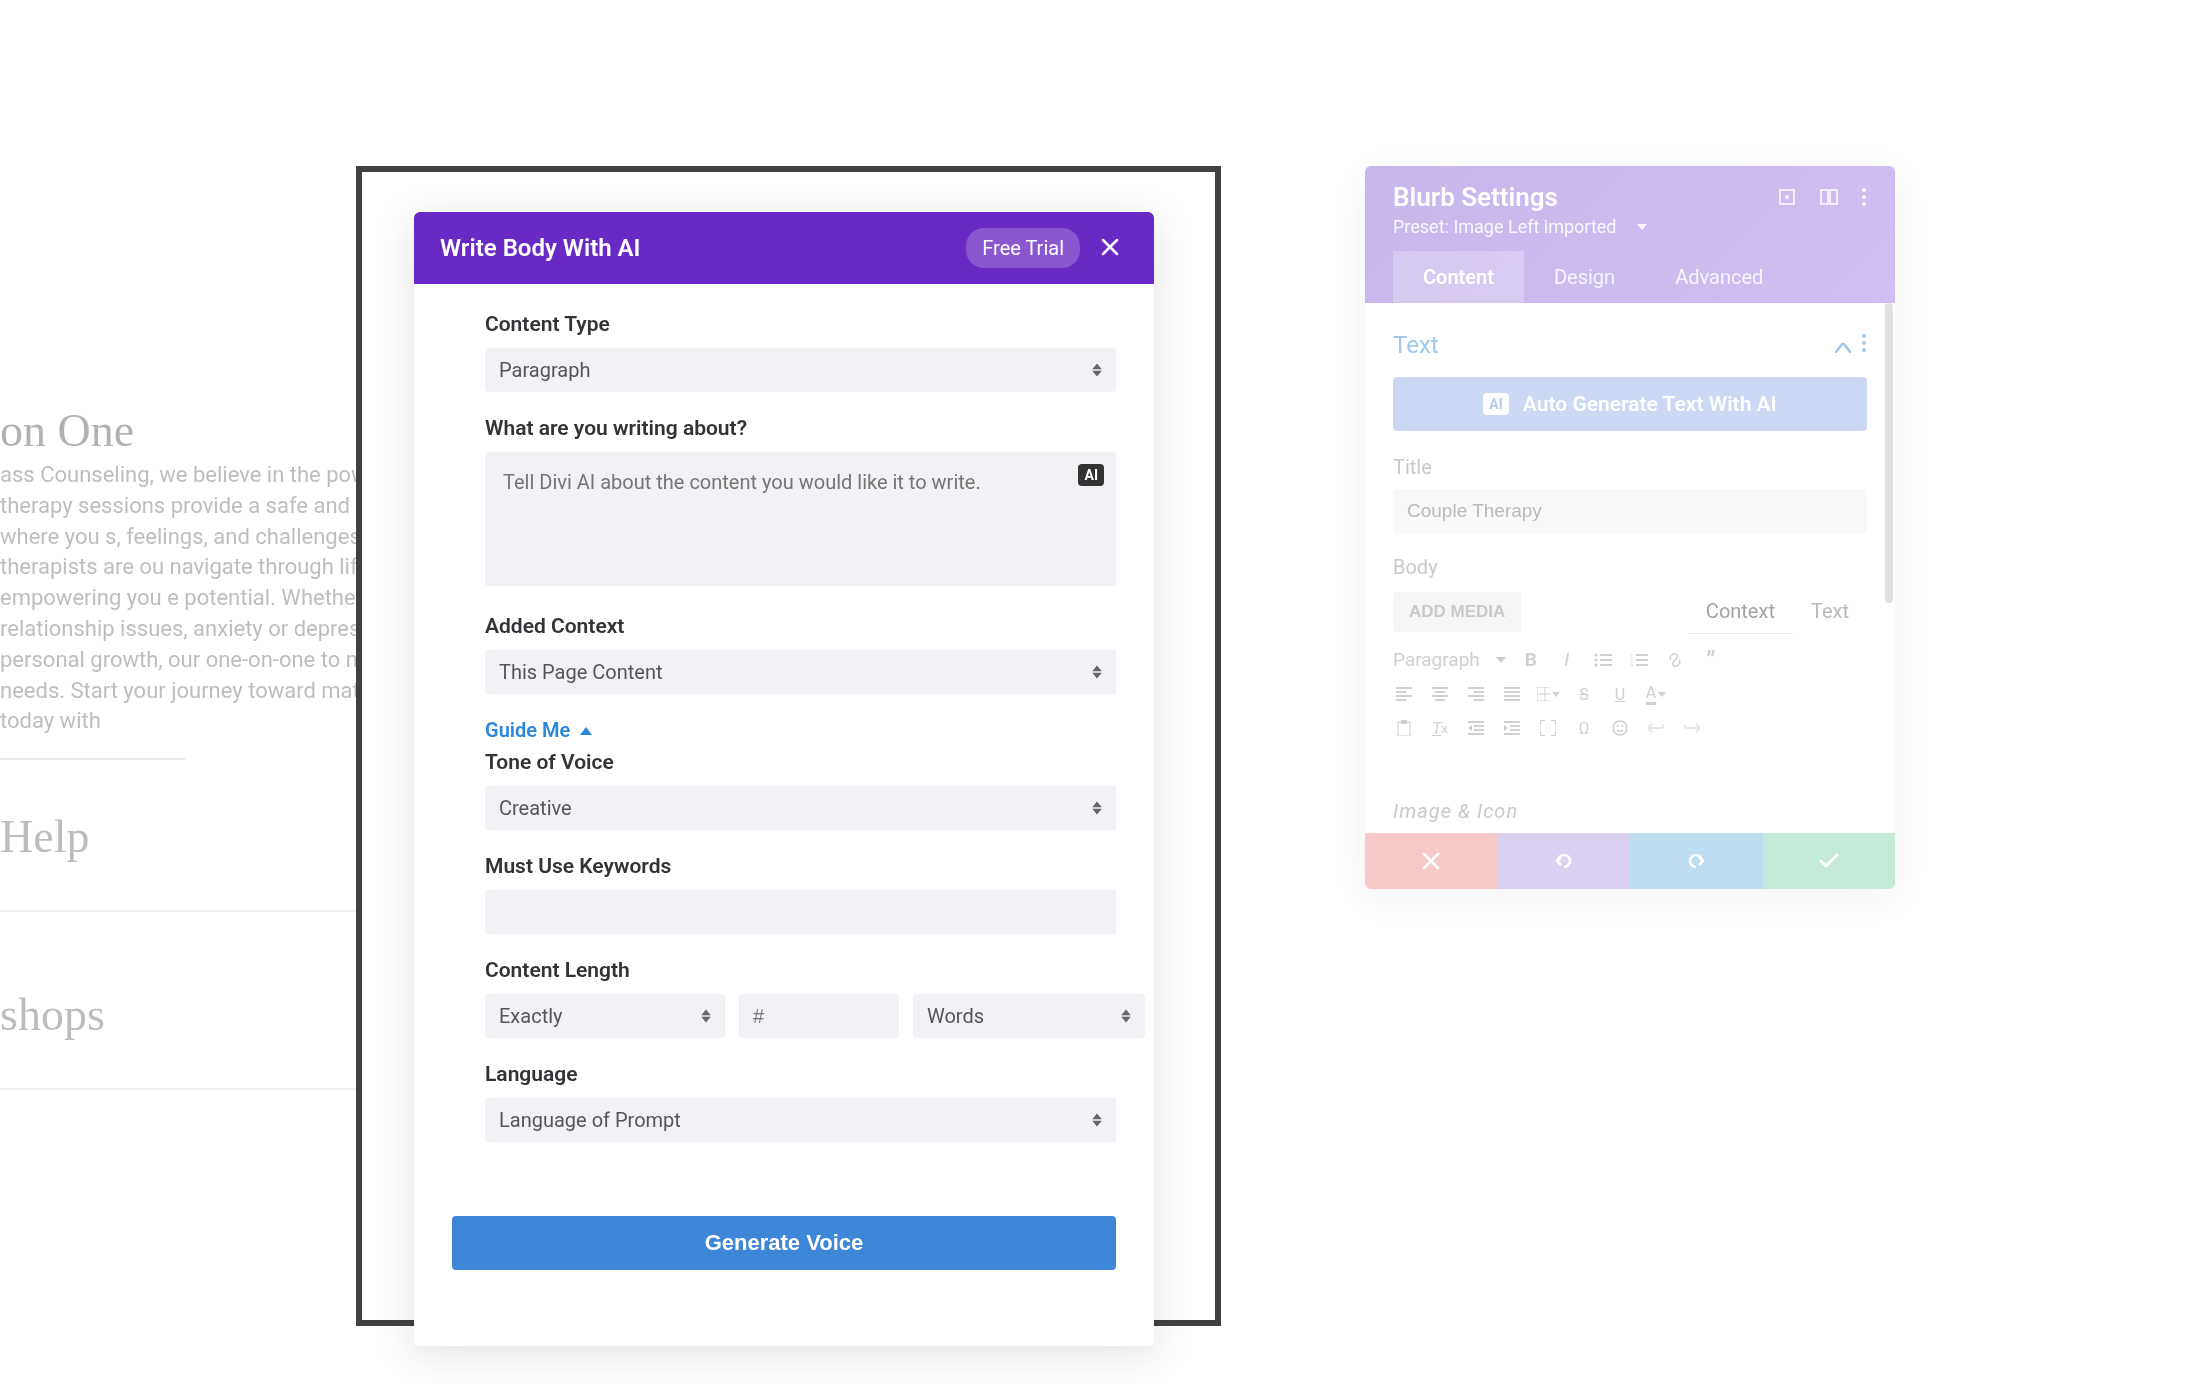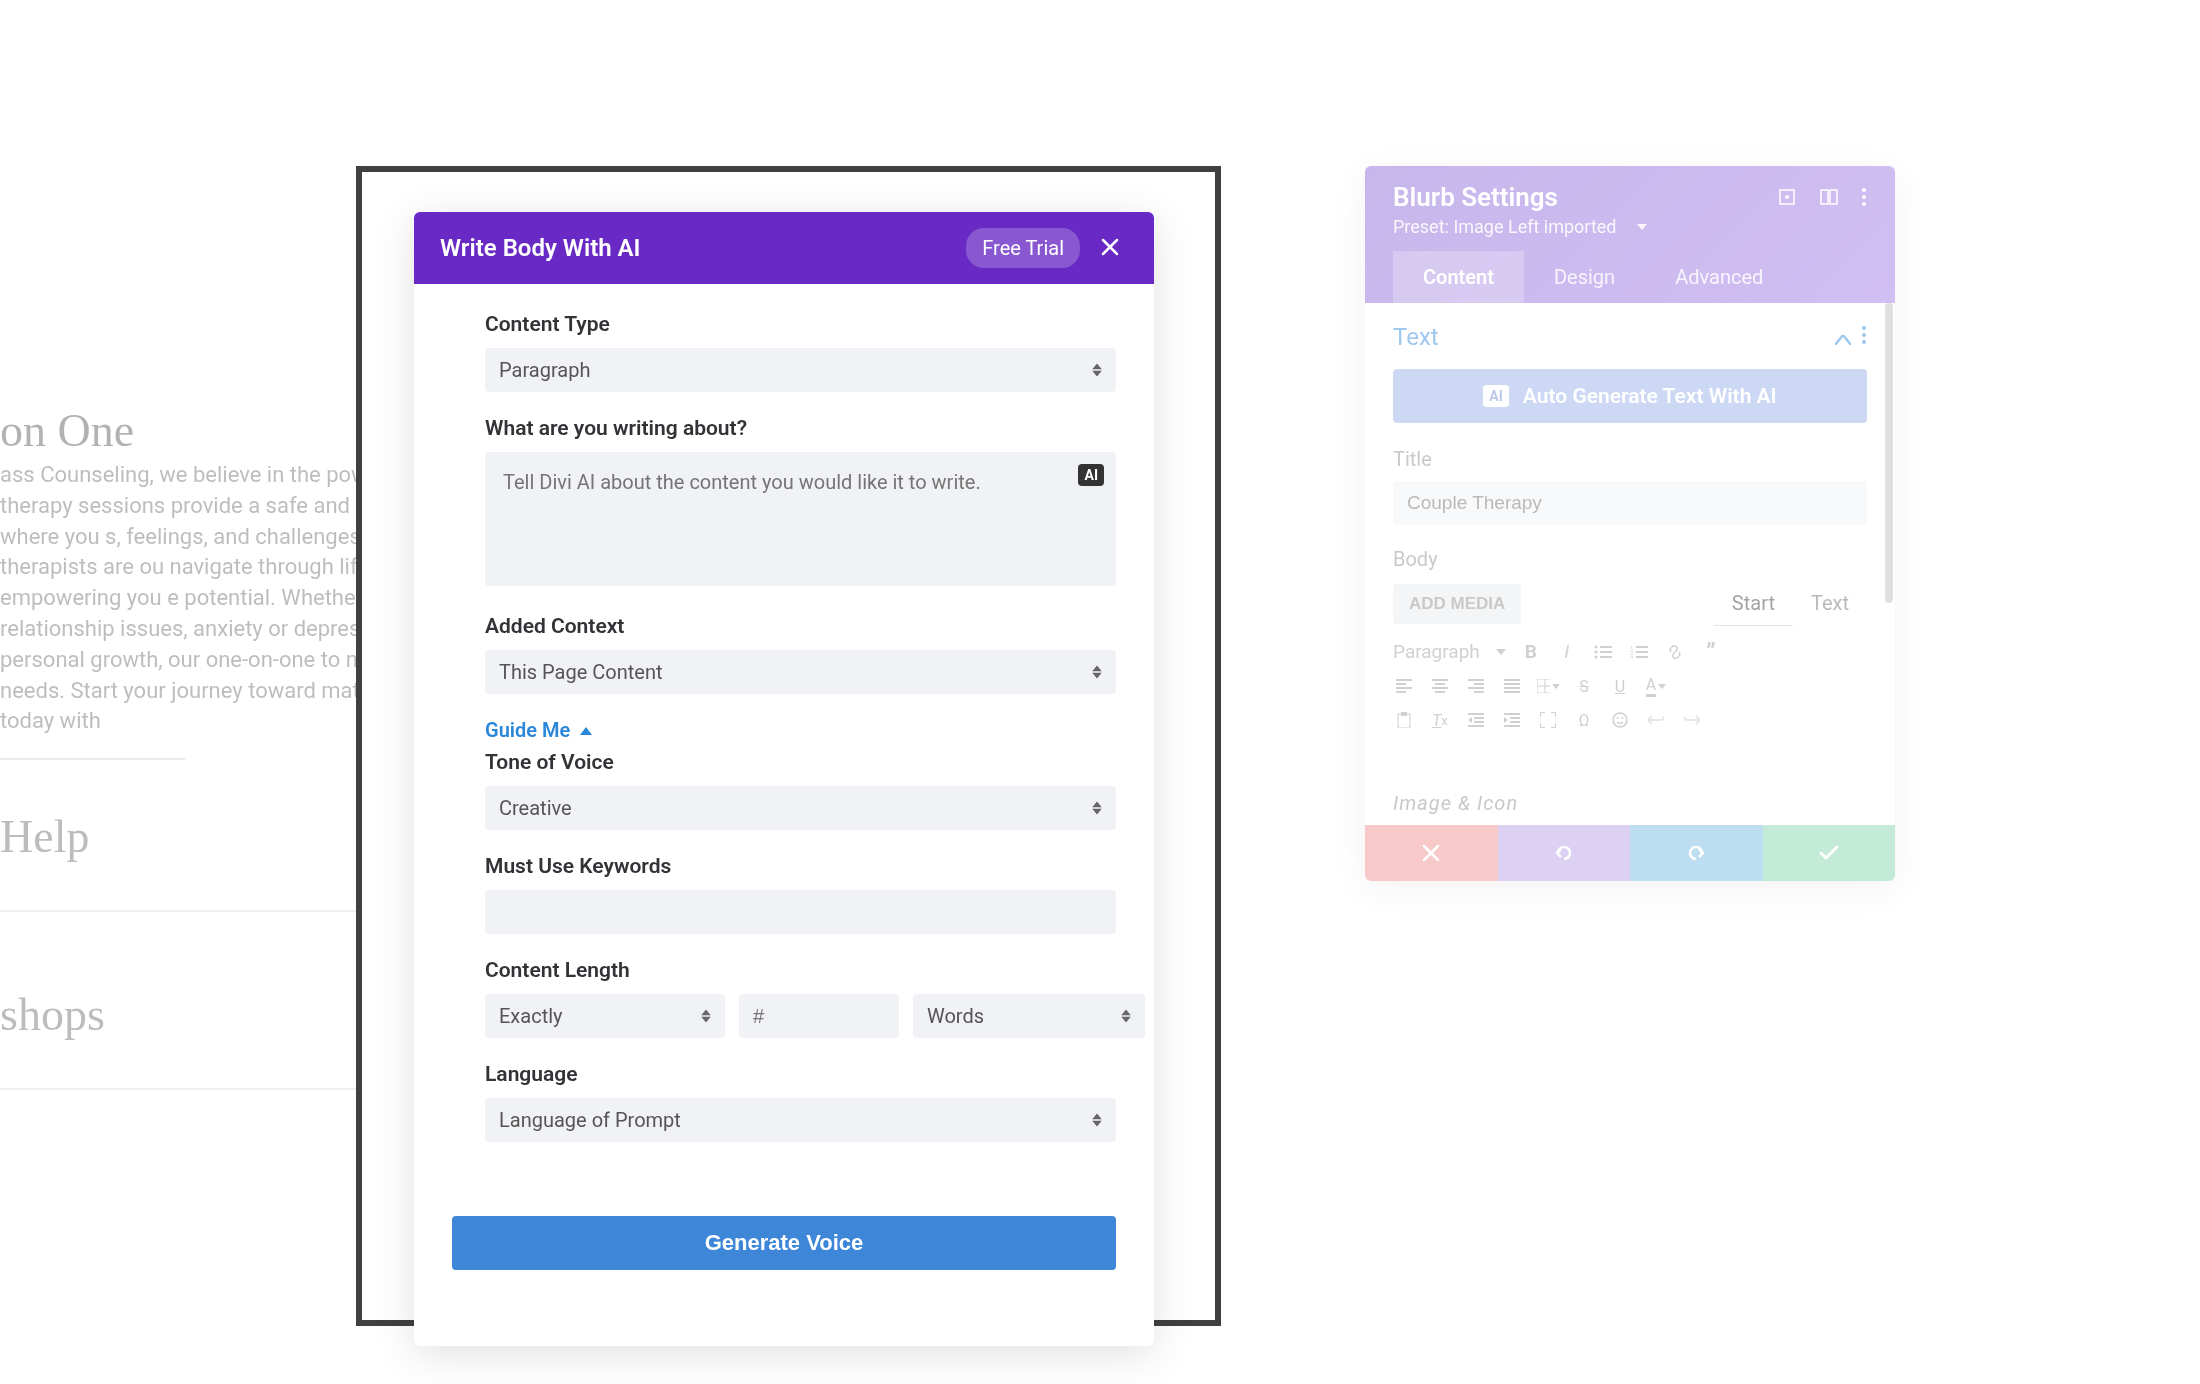--- a/index.html
+++ b/index.html
@@ -308,21 +308,21 @@
   color: rgba(255,255,255,0.85);
   cursor: pointer;
 }
 .blurb-tab.active {
   background: rgba(255,255,255,0.25);
   color: #fff;
   font-weight: 600;
 }
 
 .blurb-body {
-  padding: 20px 28px 10px 28px;
+  padding: 28px 28px 10px 28px;
   position: relative;
 }
 .blurb-scrollbar {
   position: absolute;
   right: 2px;
   top: 0;
   width: 8px;
   height: 300px;
   background: #b8bbc0;
   border-radius: 4px;
@@ -658,21 +658,21 @@
       <span>Auto Generate Text With AI</span>
     </div>
 
     <div class="blurb-label">Title</div>
     <input class="title-input" value="Couple Therapy" style="">
 
     <div class="blurb-label">Body</div>
     <div style="display:flex;align-items:center;">
       <button class="add-media-btn">ADD MEDIA</button>
       <div class="editor-tabs" style="margin-left:auto;">
-        <div class="editor-tab active">Start</div>
+        <div class="editor-tab active">Context</div>
         <div class="editor-tab">Text</div>
       </div>
     </div>
 
     <div class="toolbar">
       <span class="tb-select">
         <span>Paragraph</span>
         <svg width="10" height="6">
             <path d="M0 0 L5 6 L10 0 Z" fill="#999"></path>
           </svg>

